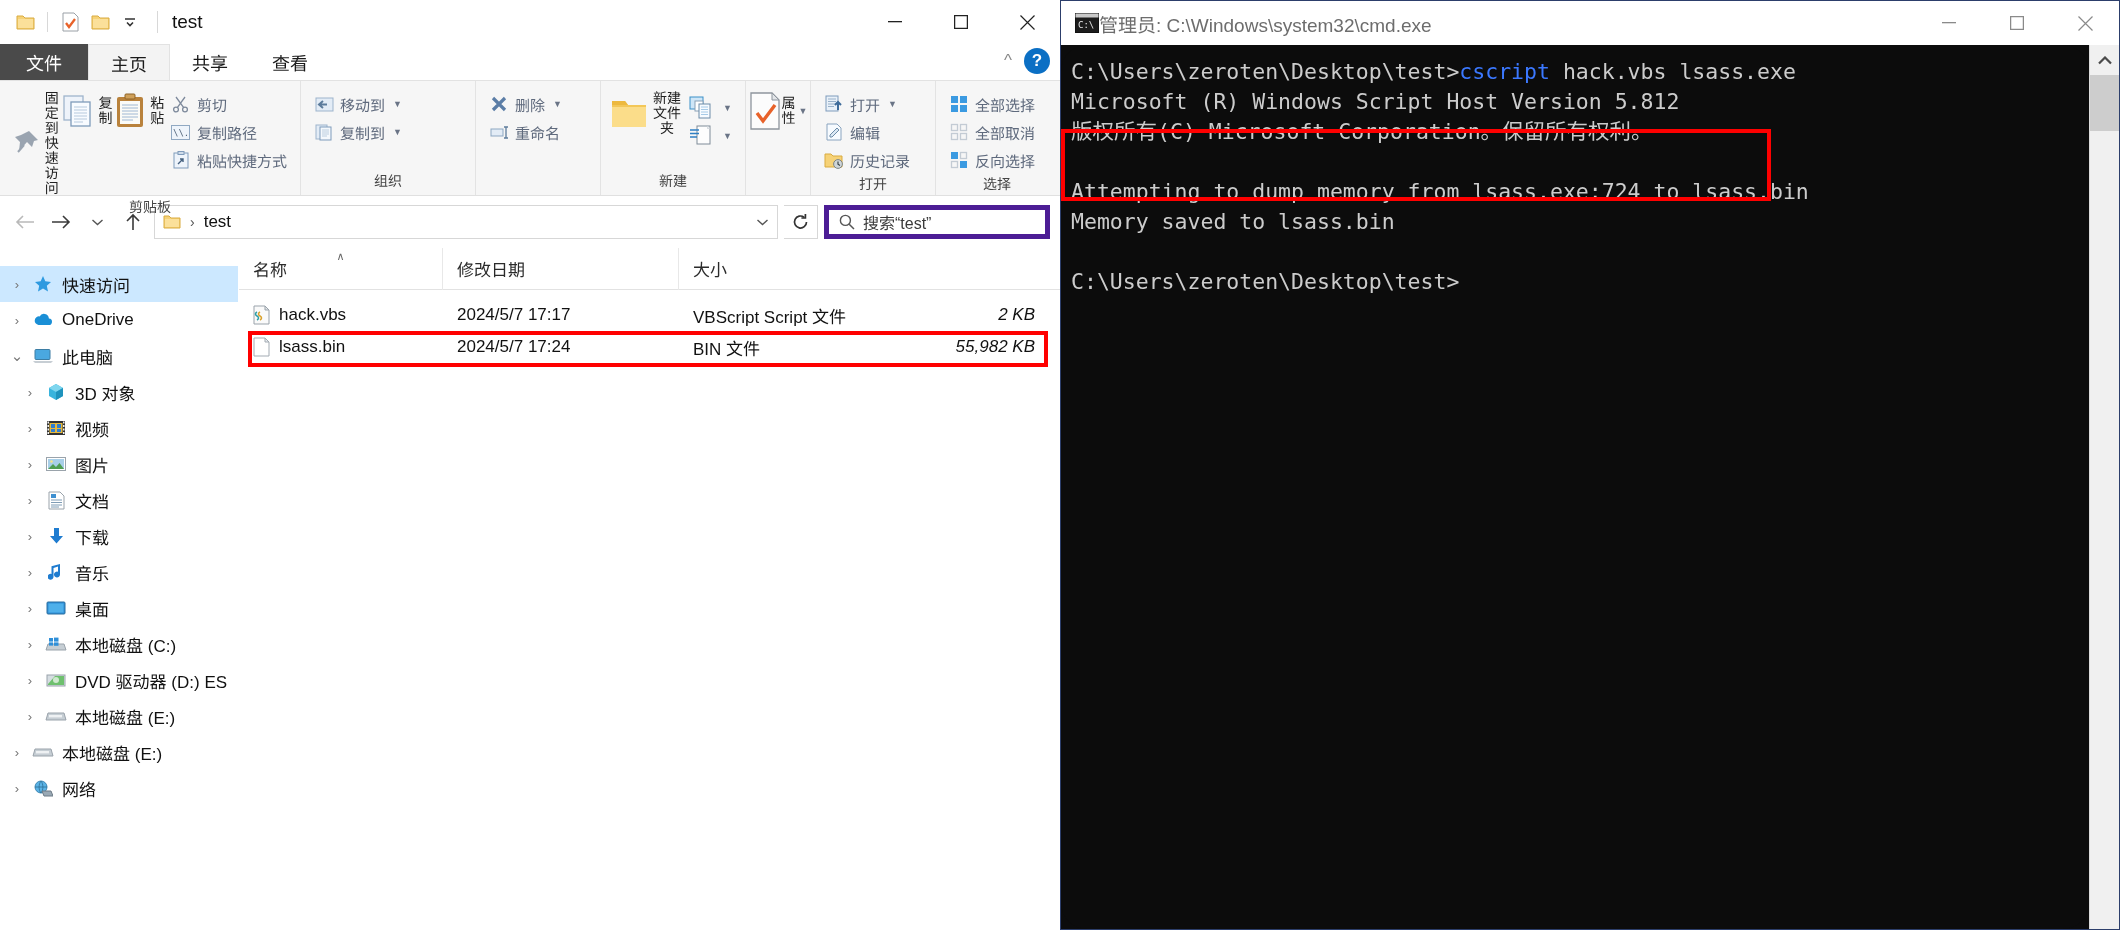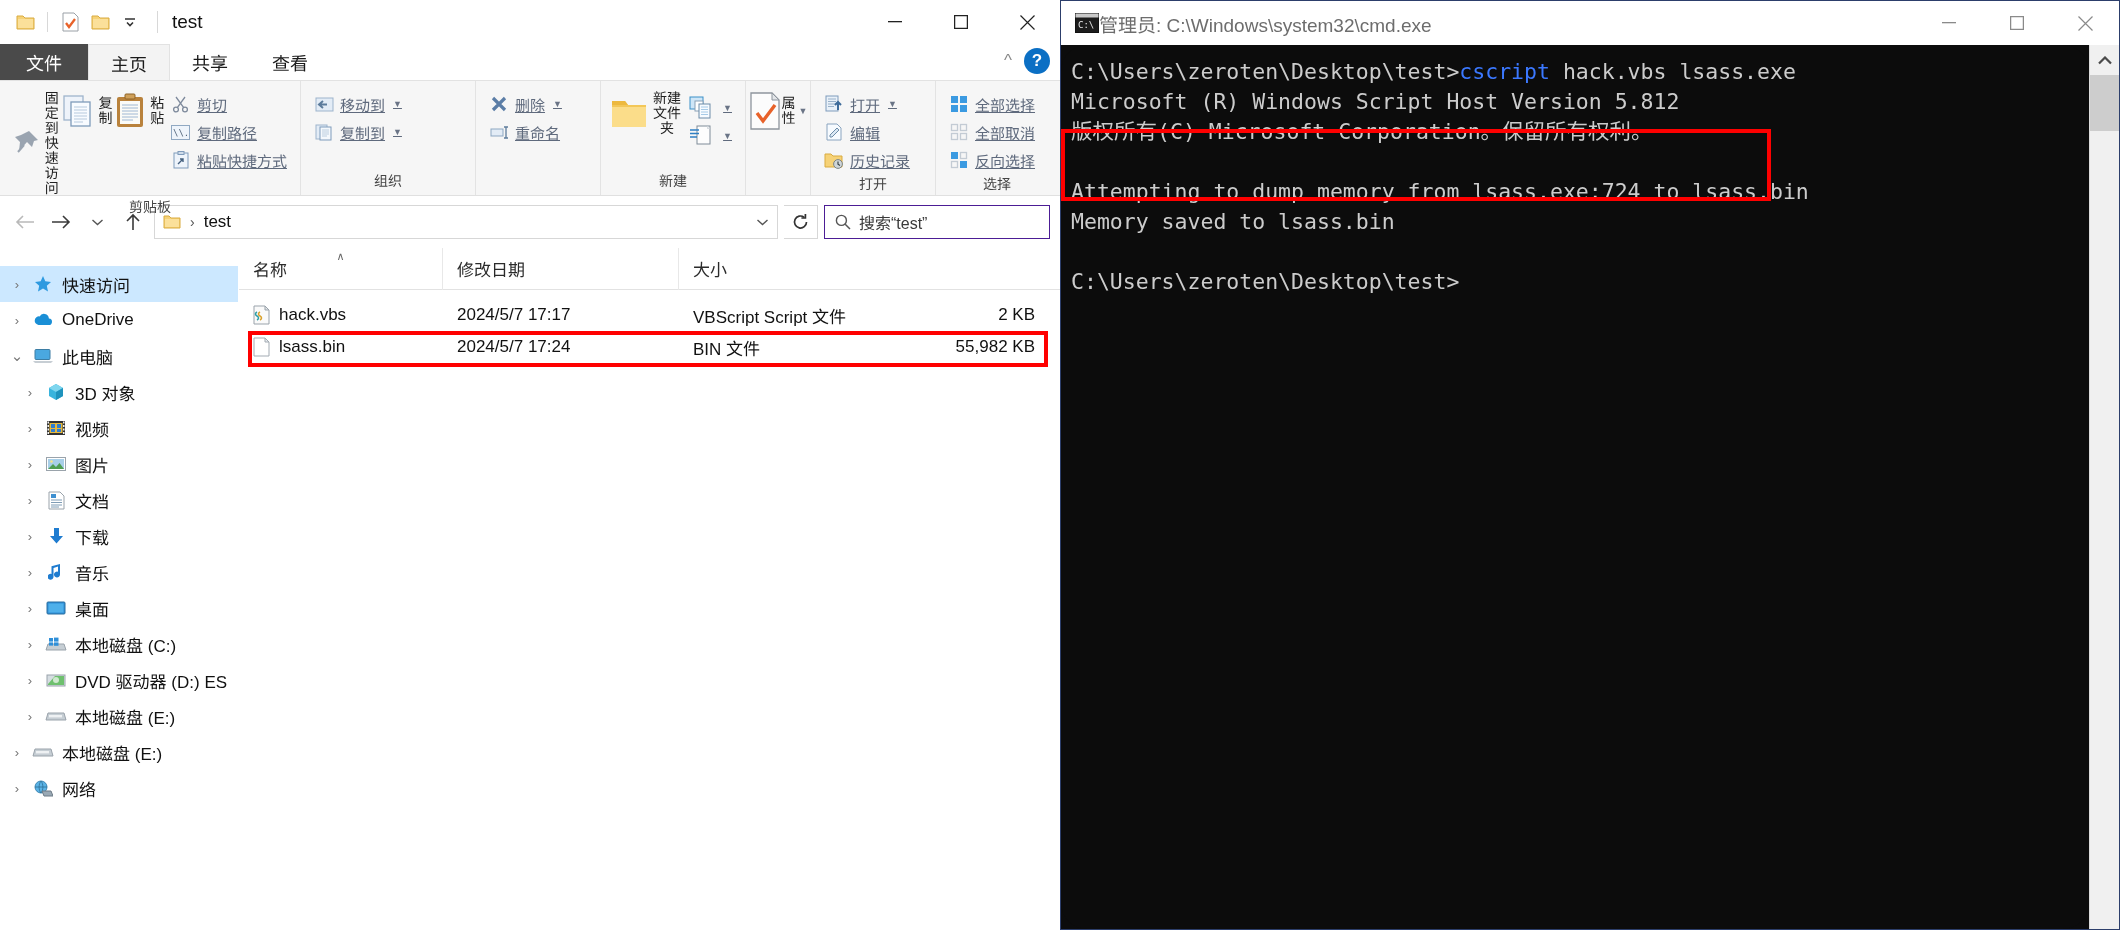--- a/index.html
+++ b/index.html
@@ -67,39 +67,39 @@
   .rgroup-label { text-align:center; font-size:14px; color:#444; padding-bottom:5px; }
 
   .big-btn {
     width: 74px; display:flex; flex-direction:row; align-items:center; gap:1px;
     font-size:14px; color:#222; text-align:center; line-height:15px; padding-top:2px;
   }
   .big-btn .bico { height:40px; display:flex; align-items:center; justify-content:center; }
   .small-col { display:flex; flex-direction:column; gap:2px; padding-top:2px; }
   .small-btn {
     display:flex; align-items:center; gap:6px; font-size:15px; color:#5f6a7d;
-    height:26px; padding: 0 5px; white-space:nowrap;text-decoration:underline;
+    height:26px; padding: 0 5px; white-space:nowrap;
   }
   .small-btn .sico { width:20px; height:20px; display:flex; align-items:center; justify-content:center; }
   .caret { font-size:9px; color:#6a7486; margin-left:2px; }
 
   
   .addrbar { height:52px; display:flex; align-items:center; padding: 6px 10px; gap:6px; flex:0 0 52px; background:#fff;}
   .nav-btn { width:30px; height:30px; display:flex; align-items:center; justify-content:center; color:#5a5a5a; font-size:20px;}
   .nav-btn.dis { color:#bdbdbd; }
   .addr-input {
     flex:1; height:34px; border:1px solid #d7d7d7; background:#fff; display:flex; align-items:center;
     padding: 0 8px; gap:6px; font-size:17px; color:#111;
   }
   .addr-crumbsep { color:#555; font-size:14px; margin:0 3px; }
   .addr-right { margin-left:auto; display:flex; align-items:center; gap:10px; color:#555;}
   .refresh-btn { width:34px; height:34px; border:1px solid #d7d7d7; border-left:none;
                  display:flex;align-items:center;justify-content:center; background:#fff; color:#333; font-size:17px;}
   .search-box {
-    width:226px; height:34px; border:1px solid #4c1d95; background:#fff;
+    width:226px; height:34px; border:5px solid #4c1d95; background:#fff;
     display:flex; align-items:center; gap:8px; padding:0 10px; font-size:16px; color:#3a3a3a;
   }
 
   
   .ex-body { flex:1; display:flex; min-height:0; }
   .navpane { width:238px; background:#fff; padding-top:18px; overflow:hidden; flex:0 0 238px;}
   .nav-item {
     height:36px; display:flex; align-items:center; font-size:17px; color:#111; padding-right:6px;
     white-space:nowrap;
   }
@@ -118,21 +118,21 @@
   .sortarrow { position:absolute; top:2px; left:0; right:0; text-align:center; font-size:11px; color:#666;}
   .ch.c-name { width:204px; }
   .ch.c-date { width:236px; }
   .ch.c-type { width:222px; }
   .ch.c-size { width:150px; justify-content:flex-end; padding-right:16px; padding-left:0; border-right:none;}
   .frow { display:flex; height:32px; align-items:center; font-size:17px; color:#111; }
   .frow .fc { display:flex; align-items:center; height:32px; }
   .fc.c-name { width:204px; padding-left:14px; gap:9px; }
   .fc.c-date { width:236px; padding-left:14px; }
   .fc.c-type { width:222px; padding-left:14px; }
-  .fc.c-size { width:150px; justify-content:flex-end; padding-right:16px; }
+  .fc.c-size { width:150px; justify-content:flex-end; padding-right:16px;font-style:italic; }
   .filelist { position:relative; padding-top:9px; flex:1; }
   .redbox-file {
     position:absolute; border:4px solid #ff0000; left:9px; top:41px; width:800px; height:36px;
     pointer-events:none;
   }
 
   
   .cmdwin {
     position:absolute; left:1060px; top:0; width:1060px; height:930px;
     background:#0c0c0c; border:1px solid #2c3e6b; display:flex; flex-direction:column;

